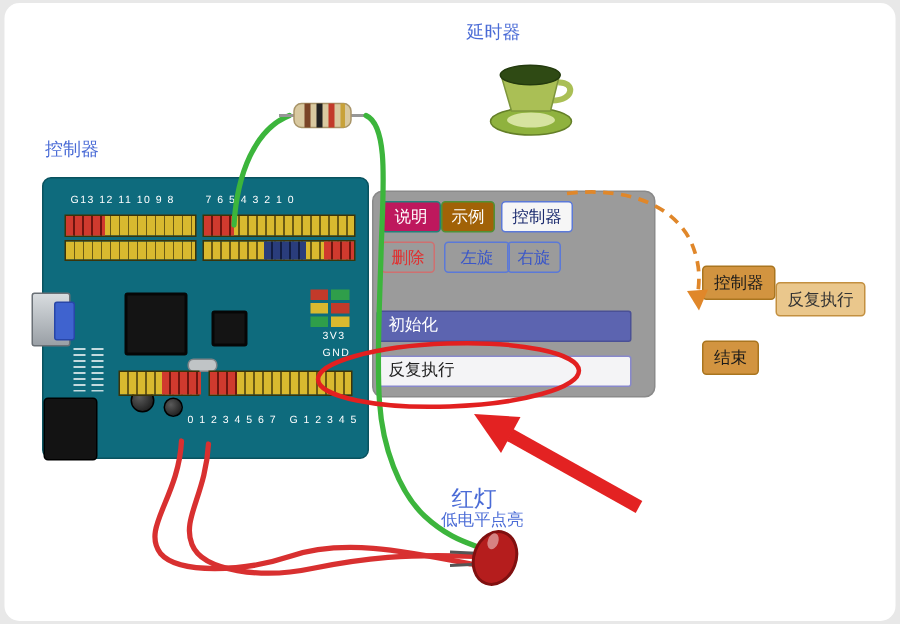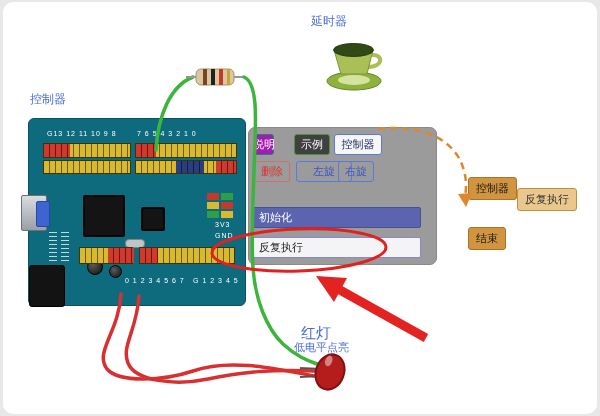--- a/index.html
+++ b/index.html
@@ -33,25 +33,25 @@
   .mg { position: absolute; width: 26px; height: 7px; }
   .mg1 { background: linear-gradient(90deg, #c23a2a 0 12px, #0e6b7d 12px 14px, #2f9e4a 14px 26px); }
   .mg2 { background: linear-gradient(90deg, #d9b92f 0 12px, #0e6b7d 12px 14px, #c23a2a 14px 26px); }
   .mg3 { background: linear-gradient(90deg, #2f9e4a 0 12px, #0e6b7d 12px 14px, #d9b92f 14px 26px); }
 
   
   .panel { position: absolute; left: 248px; top: 127px; width: 189px; height: 138px;
            background: #9b9b9b; border: 1px solid #8a8a8a; border-radius: 7px; }
   .pbtn { position: absolute; height: 21px; font-size: 11px; display: flex; align-items: center;
           justify-content: center; border-radius: 3px; cursor: pointer; white-space: nowrap; }
-  .pbtn-desc    { left: 5px;  top: 6px;  width: 20px; background: #a21caf; border: 1px solid #23807a; color: #fff; }
-  .pbtn-example { left: 45px; top: 6px;  width: 36px; background: #404040; border: 1px solid #4f9136; color: #fff; }
+  .pbtn-desc    { left: 5px;  top: 6px;  width: 40px; background: #be185d; border: 1px solid #23807a; color: #fff; }
+  .pbtn-example { left: 45px; top: 6px;  width: 36px; background: #a16207; border: 1px solid #4f9136; color: #fff; }
   .pbtn-ctrl    { left: 85px; top: 6px;  width: 48px; background: #f6f6f6; border: 1px solid #5b79d8; color: #1a2a6e; }
   .pbtn-del     { left: 5px;  top: 33px; width: 36px; background: transparent; border: 1px solid #cf7070; color: #e03030; }
-  .pbtn-rotl    { left: 47px; top: 33px; width: 56px; background: transparent; border: 1px solid #5b79d8; color: #3a56c8; }
+  .pbtn-rotl    { left: 47px; top: 33px; width: 44px; background: transparent; border: 1px solid #5b79d8; color: #3a56c8; }
   .pbtn-rotr    { left: 89px; top: 33px; width: 36px; background: transparent; border: 1px solid #5b79d8; color: #3a56c8; }
   .bar { position: absolute; left: 2px; width: 170px; height: 21px; font-size: 11px; line-height: 19px;
          padding-left: 7px; border-radius: 2px; white-space: nowrap; }
   .bar-init   { top: 79px;  background: #5c64b0; border: 1px solid #4a5096; color: #ffffff; }
   .bar-repeat { top: 109px; background: #f4f4f6; border: 1px solid #8888cc; color: #222222; }
 
   
   .flowblk { position: absolute; font-size: 11px; padding: 3px 7px; border-radius: 3px; white-space: nowrap; }
   .flow-orange { background: #d29440; border: 1px solid #a9751f; color: #1a1a1a; }
   .flow-tan    { background: #eac78c; border: 1px solid #c39040; color: #333333; }

